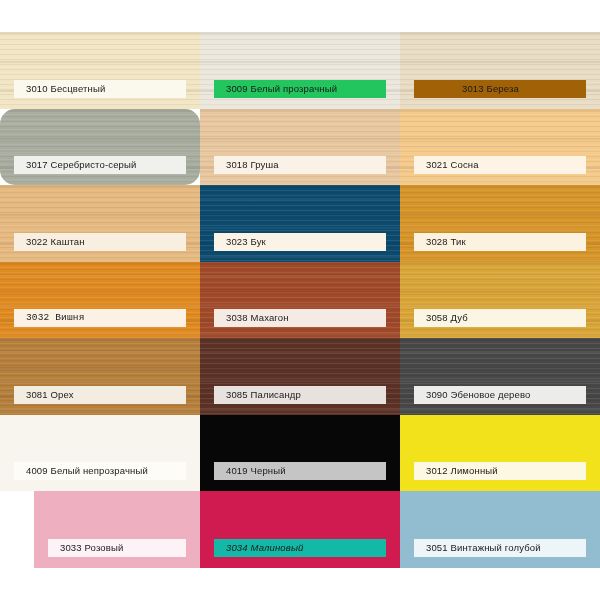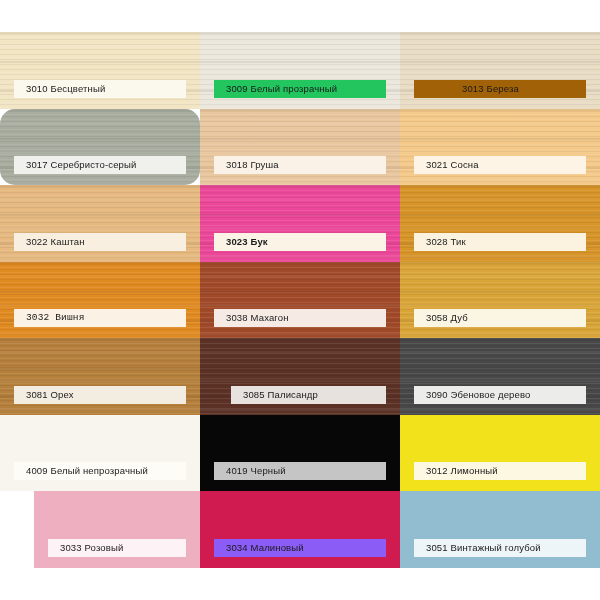--- a/index.html
+++ b/index.html
@@ -110,21 +110,21 @@
       <div class="swatch-label" style="background: rgb(250, 242, 231);">3018 Груша</div>
     </div>
     <div class="swatch" style="background: rgb(244, 201, 138);">
       <div class="grain wood"></div>
       <div class="swatch-label" style="background: rgb(253, 244, 229);">3021 Сосна</div>
     </div>
     <div class="swatch" style="background: rgb(230, 185, 128);">
       <div class="grain wood"></div>
       <div class="swatch-label" style="background: rgb(249, 239, 224);">3022 Каштан</div>
     </div>
-    <div class="swatch" style="background: #ec4899; font-weight: bold;">
+    <div class="swatch" style="background: #0c4a6e;">
       <div class="grain wood"></div>
       <div class="swatch-label" style="background: rgb(251, 243, 230);">3023 Бук</div>
     </div>
     <div class="swatch" style="background: rgb(215, 148, 41);">
       <div class="grain wood"></div>
       <div class="swatch-label" style="background: rgb(251, 242, 224);">3028 Тик</div>
     </div>
     <div class="swatch" style="background: rgb(224, 138, 34);">
       <div class="grain wood"></div>
       <div class="swatch-label" style="background: rgb(251, 242, 229); font-family: Liberation Mono, monospace;">3032 Вишня</div>
@@ -136,21 +136,21 @@
     <div class="swatch" style="background: rgb(217, 165, 56);">
       <div class="grain wood"></div>
       <div class="swatch-label" style="background: rgb(251, 245, 228);">3058 Дуб</div>
     </div>
     <div class="swatch" style="background: rgb(181, 127, 60);">
       <div class="grain wood"></div>
       <div class="swatch-label" style="background: rgb(243, 236, 225);">3081 Орех</div>
     </div>
     <div class="swatch" style="background: rgb(92, 50, 38);">
       <div class="grain wood"></div>
-      <div class="swatch-label" style="background: rgb(231, 226, 221); margin-left: 17px;">3085 Палисандр</div>
+      <div class="swatch-label" style="background: rgb(231, 226, 221);">3085 Палисандр</div>
     </div>
     <div class="swatch" style="background: rgb(72, 72, 72);">
       <div class="grain wood"></div>
       <div class="swatch-label" style="background: rgb(236, 236, 235);">3090 Эбеновое дерево</div>
     </div>
     <div class="swatch" style="background: rgb(247, 245, 237);">
       <div class="grain flat"></div>
       <div class="swatch-label" style="background: rgb(253, 252, 247);">4009 Белый непрозрачный</div>
     </div>
     <div class="swatch" style="background: rgb(7, 7, 7);">
@@ -160,19 +160,19 @@
     <div class="swatch" style="background: rgb(242, 226, 28);">
       <div class="grain flat"></div>
       <div class="swatch-label" style="background: rgb(252, 248, 226);">3012 Лимонный</div>
     </div>
     <div class="swatch" style="background: rgb(238, 175, 192); margin-left: 34px;">
       <div class="grain flat"></div>
       <div class="swatch-label" style="background: rgb(253, 242, 245);">3033 Розовый</div>
     </div>
     <div class="swatch" style="background: rgb(208, 27, 80);">
       <div class="grain flat"></div>
-      <div class="swatch-label" style="background: #8b5cf6;">3034 Малиновый</div>
+      <div class="swatch-label" style="background: #14b8a6; font-style: italic;">3034 Малиновый</div>
     </div>
     <div class="swatch" style="background: rgb(146, 189, 209);">
       <div class="grain flat"></div>
       <div class="swatch-label" style="background: rgb(238, 245, 248);">3051 Винтажный голубой</div>
     </div>
   </div>
 
 </body></html>

